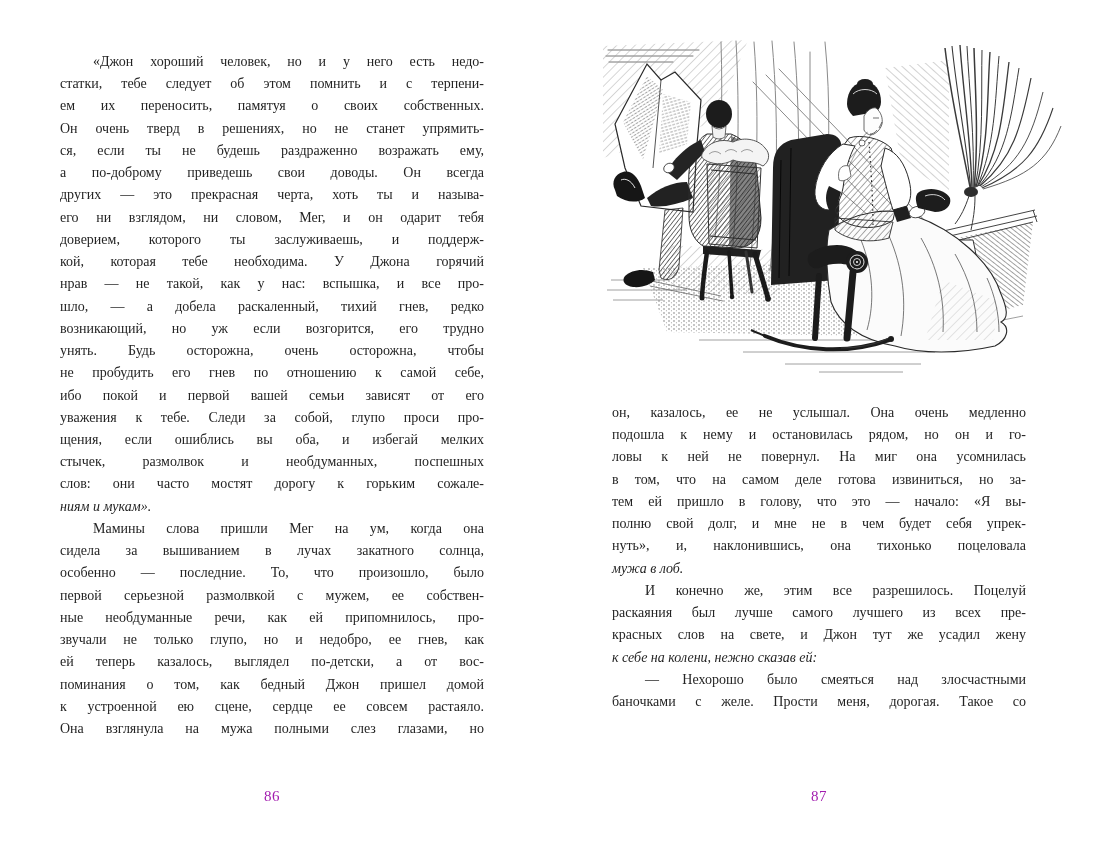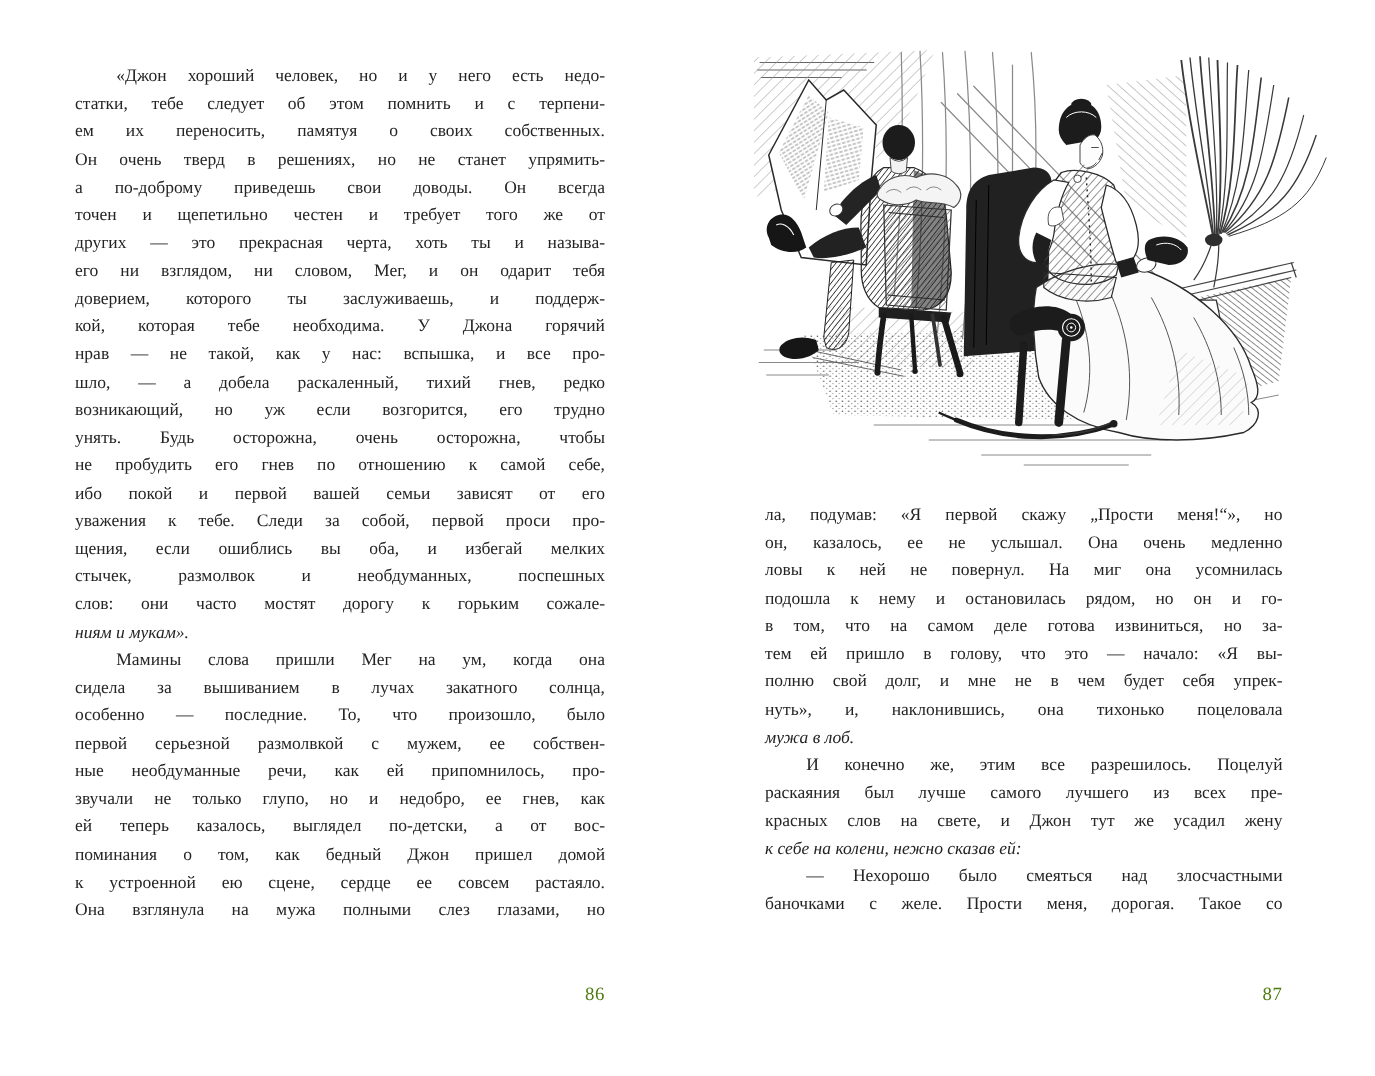--- a/index.html
+++ b/index.html
@@ -19,68 +19,67 @@
     font-size:14px;
     text-align:justify;
     text-align-last:justify;
     color:#242424;
   }
   .ln.last   { text-align-last:left;font-style:italic; }
   .ln.indent { text-indent:33px; }
   .pageno {
     position:absolute; top:788px;
     font-size:15px; letter-spacing:0.5px;
-    text-align:right; color:#4d7c0f;
+    text-align:center; color:#a21caf;
   }
   #pageno-left  { left:60px;  width:424px; }
   #pageno-right { left:612px; width:414px; }
   #illustration { position:absolute; left:603px; top:40px; }
 </style>
 </head>
 <body>
 
 <div id="left-col" class="col">
     <div class="ln indent">«Джон хороший человек, но и у него есть недо-</div>
     <div class="ln">статки, тебе следует об этом помнить и с терпени-</div>
     <div class="ln">ем их переносить, памятуя о своих собственных.</div>
     <div class="ln">Он очень тверд в решениях, но не станет упрямить-</div>
+    <div class="ln">ся, если ты не будешь раздраженно возражать ему,</div>
     <div class="ln">а по-доброму приведешь свои доводы. Он всегда</div>
-    <div class="ln">точен и щепетильно честен и требует того же от</div>
     <div class="ln">других — это прекрасная черта, хоть ты и называ-</div>
     <div class="ln">его ни взглядом, ни словом, Мег, и он одарит тебя</div>
     <div class="ln">доверием, которого ты заслуживаешь, и поддерж-</div>
     <div class="ln">кой, которая тебе необходима. У Джона горячий</div>
     <div class="ln">нрав — не такой, как у нас: вспышка, и все про-</div>
     <div class="ln">шло, — а добела раскаленный, тихий гнев, редко</div>
     <div class="ln">возникающий, но уж если возгорится, его трудно</div>
     <div class="ln">унять. Будь осторожна, очень осторожна, чтобы</div>
     <div class="ln">не пробудить его гнев по отношению к самой себе,</div>
     <div class="ln">ибо покой и первой вашей семьи зависят от его</div>
-    <div class="ln">уважения к тебе. Следи за собой, первой проси про-</div>
+    <div class="ln">уважения к тебе. Следи за собой, глупо проси про-</div>
     <div class="ln">щения, если ошиблись вы оба, и избегай мелких</div>
     <div class="ln">стычек, размолвок и необдуманных, поспешных</div>
     <div class="ln">слов: они часто мостят дорогу к горьким сожале-</div>
     <div class="ln last">ниям и мукам».</div>
     <div class="ln indent">Мамины слова пришли Мег на ум, когда она</div>
     <div class="ln">сидела за вышиванием в лучах закатного солнца,</div>
     <div class="ln">особенно — последние. То, что произошло, было</div>
     <div class="ln">первой серьезной размолвкой с мужем, ее собствен-</div>
     <div class="ln">ные необдуманные речи, как ей припомнилось, про-</div>
     <div class="ln">звучали не только глупо, но и недобро, ее гнев, как</div>
     <div class="ln">ей теперь казалось, выглядел по-детски, а от вос-</div>
     <div class="ln">поминания о том, как бедный Джон пришел домой</div>
     <div class="ln">к устроенной ею сцене, сердце ее совсем растаяло.</div>
     <div class="ln">Она взглянула на мужа полными слез глазами, но</div>
   </div>
 
 <div id="right-col" class="col">
-    <div class="ln">ла, подумав: «Я первой скажу „Прости меня!“», но</div>
     <div class="ln">он, казалось, ее не услышал. Она очень медленно</div>
+    <div class="ln">подошла к нему и остановилась рядом, но он и го-</div>
     <div class="ln">ловы к ней не повернул. На миг она усомнилась</div>
-    <div class="ln">подошла к нему и остановилась рядом, но он и го-</div>
     <div class="ln">в том, что на самом деле готова извиниться, но за-</div>
     <div class="ln">тем ей пришло в голову, что это — начало: «Я вы-</div>
     <div class="ln">полню свой долг, и мне не в чем будет себя упрек-</div>
     <div class="ln">нуть», и, наклонившись, она тихонько поцеловала</div>
     <div class="ln last">мужа в лоб.</div>
     <div class="ln indent">И конечно же, этим все разрешилось. Поцелуй</div>
     <div class="ln">раскаяния был лучше самого лучшего из всех пре-</div>
     <div class="ln">красных слов на свете, и Джон тут же усадил жену</div>
     <div class="ln last">к себе на колени, нежно сказав ей:</div>
     <div class="ln indent">— Нехорошо было смеяться над злосчастными</div>

